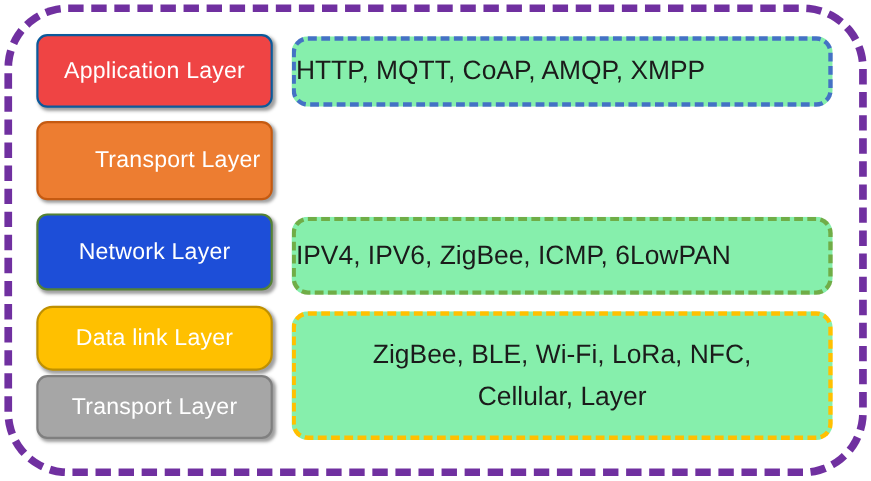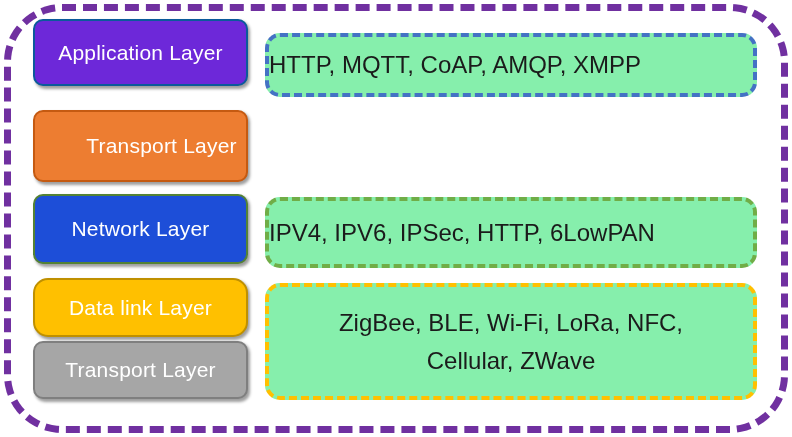--- a/index.html
+++ b/index.html
@@ -61,21 +61,21 @@
   .proto-network   { top: 197px; height: 71px; }
   .proto-link-phy  { top: 283px; height: 117px; padding: 0 34px; }
 </style>
 </head>
 <body>
 
 <div class="canvas" style="background-color: rgb(255, 255, 255);">
 
   <div class="outer-border" style="border-color: rgb(112, 48, 160);"></div>
 
-  <div class="layer-box layer-app" style="background-color: #6d28d9; border-color: rgb(11, 90, 155); color: rgb(255, 255, 255);">
+  <div class="layer-box layer-app" style="background-color: #ef4444; border-color: rgb(11, 90, 155); color: rgb(255, 255, 255); margin-top: 12px;">
     <span>Application Layer</span>
   </div>
 
   <div class="layer-box layer-transport" style="background-color: rgb(237, 125, 49); border-color: rgb(197, 90, 17); color: rgb(255, 255, 255); padding-left: 42px;">
     <span>Transport Layer</span>
   </div>
 
   <div class="layer-box layer-network" style="background-color: #1d4ed8; border-color: rgb(84, 130, 53); color: rgb(255, 255, 255);">
     <span>Network Layer</span>
   </div>
@@ -87,20 +87,20 @@
   <div class="layer-box layer-physical" style="background-color: rgb(166, 166, 166); border-color: rgb(127, 127, 127); color: rgb(255, 255, 255);">
     <span>Transport Layer</span>
   </div>
 
   <div class="proto-box proto-app" style="border-color: rgb(68, 114, 196);">
     <span>HTTP, MQTT, CoAP, AMQP, XMPP</span>
   </div>
 
 
   <div class="proto-box proto-network" style="border-color: rgb(112, 173, 71);">
-    <span>IPV4, IPV6, IPSec, HTTP, 6LowPAN</span>
+    <span>IPV4, IPV6, ZigBee, ICMP, 6LowPAN</span>
   </div>
 
   <div class="proto-box proto-link-phy" style="border-color: rgb(255, 192, 0);">
-    <span>ZigBee, BLE, Wi-Fi, LoRa, NFC, Cellular, ZWave</span>
+    <span>ZigBee, BLE, Wi-Fi, LoRa, NFC, Cellular, Layer</span>
   </div>
 
 </div>
 
 </body></html>

